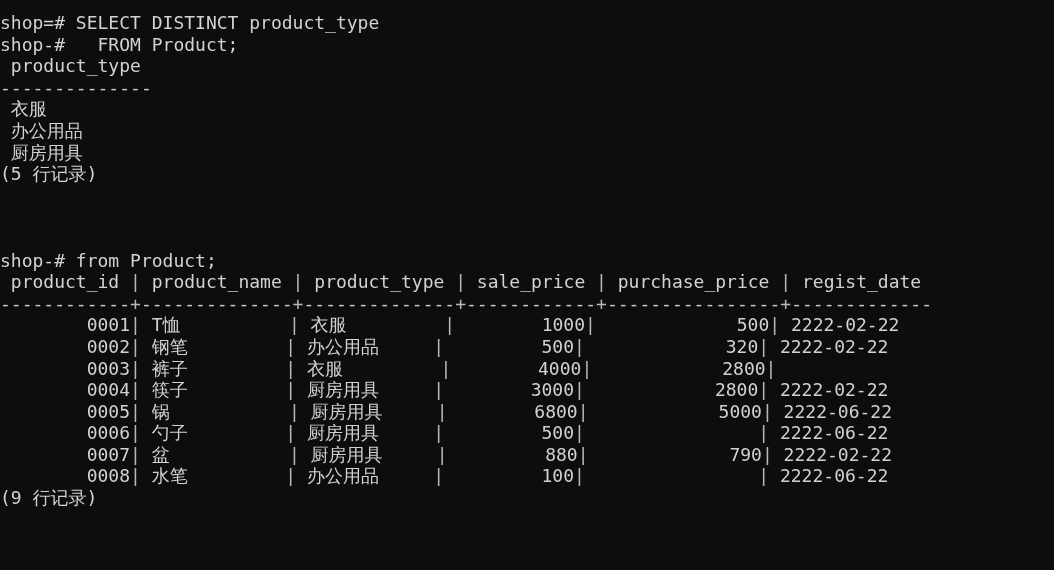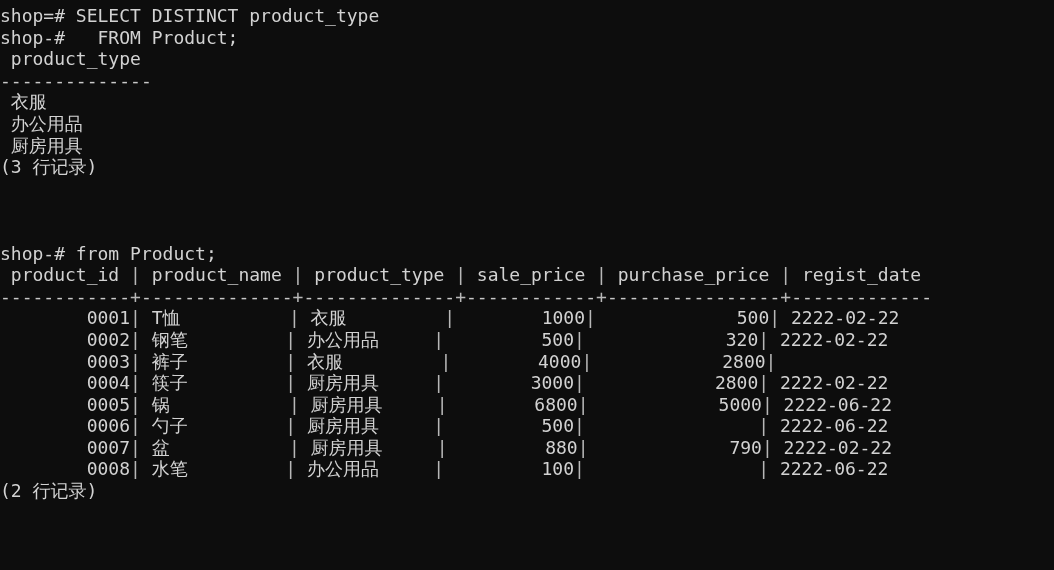--- a/index.html
+++ b/index.html
@@ -11,21 +11,21 @@
     width: 1054px;
     height: 570px;
     background: #0d0d0d;
     color: #d6d6d6;
     font-family: "DejaVu Sans Mono", "Liberation Mono", monospace;
     font-size: 18px;
     line-height: 21.6px;
     overflow: hidden;
     position: relative;
     box-sizing: border-box;
-    padding: 5px 0 0 0;
+    padding: 12px 0 0 0;
     letter-spacing: 0px;
     -webkit-font-smoothing: none;
   }
   .line {
     white-space: pre;
     height: 21.6px;
     font-variant-ligatures: none;
     color: #d2d2d2;
   }
   .line.blank { color: transparent; }
@@ -38,34 +38,34 @@
 
 <div id="terminal">
 
   <div class="line">shop=# SELECT DISTINCT product_type</div>
   <div class="line">shop-#   FROM Product;</div>
   <div class="line"> product_type</div>
   <div class="line rule">--------------</div>
   <div class="line"> 衣服</div>
   <div class="line"> 办公用品</div>
   <div class="line"> 厨房用具</div>
-  <div class="line">(3 行记录)</div>
+  <div class="line">(5 行记录)</div>
 
   <div class="line blank">&nbsp;</div>
   <div class="line blank">&nbsp;</div>
   <div class="line blank">&nbsp;</div>
 
   <div class="line">shop-# from Product;</div>
   <div class="line" id="table-header"><span class="seg"> product_id </span><span class="seg pipe">|</span><span class="seg"> product_name </span><span class="seg pipe">|</span><span class="seg"> product_type </span><span class="seg pipe">|</span><span class="seg"> sale_price </span><span class="seg pipe">|</span><span class="seg"> purchase_price </span><span class="seg pipe">|</span><span class="seg"> regist_date </span></div>
   <div class="line rule" id="table-rule"><span class="seg rule">------------</span><span class="seg pipe">+</span><span class="seg rule">--------------</span><span class="seg pipe">+</span><span class="seg rule">--------------</span><span class="seg pipe">+</span><span class="seg rule">------------</span><span class="seg pipe">+</span><span class="seg rule">----------------</span><span class="seg pipe">+</span><span class="seg rule">-------------</span></div>
   <div id="table-body">
       <div class="line"><span class="seg">        0001</span><span class="seg pipe">|</span><span class="seg"> T恤          </span><span class="seg pipe">|</span><span class="seg"> 衣服         </span><span class="seg pipe">|</span><span class="seg">        1000</span><span class="seg pipe">|</span><span class="seg">             500</span><span class="seg pipe">|</span><span class="seg"> 2222-02-22  </span></div>
       <div class="line"><span class="seg">        0002</span><span class="seg pipe">|</span><span class="seg"> 钢笔         </span><span class="seg pipe">|</span><span class="seg"> 办公用品     </span><span class="seg pipe">|</span><span class="seg">         500</span><span class="seg pipe">|</span><span class="seg">             320</span><span class="seg pipe">|</span><span class="seg"> 2222-02-22  </span></div>
       <div class="line"><span class="seg">        0003</span><span class="seg pipe">|</span><span class="seg"> 裤子         </span><span class="seg pipe">|</span><span class="seg"> 衣服         </span><span class="seg pipe">|</span><span class="seg">        4000</span><span class="seg pipe">|</span><span class="seg">            2800</span><span class="seg pipe">|</span><span class="seg">             </span></div>
       <div class="line"><span class="seg">        0004</span><span class="seg pipe">|</span><span class="seg"> 筷子         </span><span class="seg pipe">|</span><span class="seg"> 厨房用具     </span><span class="seg pipe">|</span><span class="seg">        3000</span><span class="seg pipe">|</span><span class="seg">            2800</span><span class="seg pipe">|</span><span class="seg"> 2222-02-22  </span></div>
       <div class="line"><span class="seg">        0005</span><span class="seg pipe">|</span><span class="seg"> 锅           </span><span class="seg pipe">|</span><span class="seg"> 厨房用具     </span><span class="seg pipe">|</span><span class="seg">        6800</span><span class="seg pipe">|</span><span class="seg">            5000</span><span class="seg pipe">|</span><span class="seg"> 2222-06-22  </span></div>
       <div class="line"><span class="seg">        0006</span><span class="seg pipe">|</span><span class="seg"> 勺子         </span><span class="seg pipe">|</span><span class="seg"> 厨房用具     </span><span class="seg pipe">|</span><span class="seg">         500</span><span class="seg pipe">|</span><span class="seg">                </span><span class="seg pipe">|</span><span class="seg"> 2222-06-22  </span></div>
       <div class="line"><span class="seg">        0007</span><span class="seg pipe">|</span><span class="seg"> 盆           </span><span class="seg pipe">|</span><span class="seg"> 厨房用具     </span><span class="seg pipe">|</span><span class="seg">         880</span><span class="seg pipe">|</span><span class="seg">             790</span><span class="seg pipe">|</span><span class="seg"> 2222-02-22  </span></div>
       <div class="line"><span class="seg">        0008</span><span class="seg pipe">|</span><span class="seg"> 水笔         </span><span class="seg pipe">|</span><span class="seg"> 办公用品     </span><span class="seg pipe">|</span><span class="seg">         100</span><span class="seg pipe">|</span><span class="seg">                </span><span class="seg pipe">|</span><span class="seg"> 2222-06-22  </span></div>
     </div>
-  <div class="line">(2 行记录)</div>
+  <div class="line">(9 行记录)</div>
 
 </div>
 
 </body></html>

